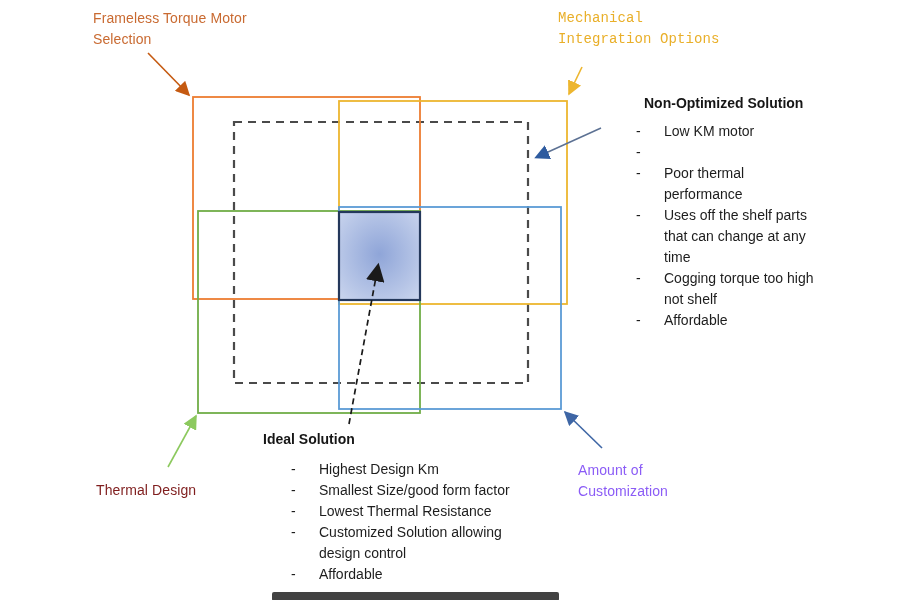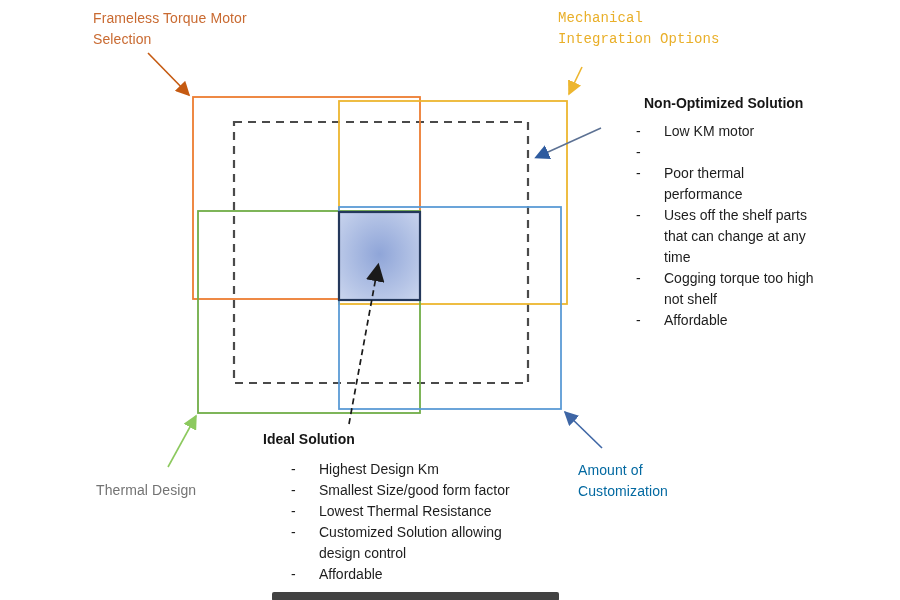--- a/index.html
+++ b/index.html
@@ -85,22 +85,22 @@
     <line x1="148" y1="53" x2="189" y2="95" stroke-width="1.6" marker-end="url(#m-orange)" stroke="#C55A11"></line>
     <line x1="582" y1="67" x2="569" y2="94" stroke-width="1.6" marker-end="url(#m-gold)" stroke="#EDB62F"></line>
     <line x1="168" y1="467" x2="196" y2="416" stroke-width="1.6" marker-end="url(#m-green)" stroke="#8CC95E"></line>
     <line x1="602" y1="448" x2="565" y2="412" stroke-width="1.6" marker-end="url(#m-blue)" stroke="#3E66A5"></line>
     <line x1="601" y1="128" x2="537" y2="157" stroke-width="1.5" marker-end="url(#m-navy)" stroke="#5C7193"></line>
     <line x1="349" y1="424" x2="378" y2="266" stroke-width="1.7" stroke-dasharray="6 4" marker-end="url(#m-black)" stroke="#1A1A1A"></line>
   </svg>
 
   <div class="lbl lbl-frameless" style="color:#C96A31;">Frameless Torque Motor Selection</div>
   <div class="lbl lbl-mechanical" style="color:#E9AF29;font-family:Liberation Mono, monospace;">Mechanical Integration Options</div>
-  <div class="lbl lbl-thermal" style="color:#737373;">Thermal Design</div>
-  <div class="lbl lbl-custom" style="color:#0369a1;">Amount of Customization</div>
+  <div class="lbl lbl-thermal" style="color:#7f1d1d;">Thermal Design</div>
+  <div class="lbl lbl-custom" style="color:#8b5cf6;">Amount of Customization</div>
 
   <div class="blk-title nonopt-title">Non-Optimized Solution</div>
   <div class="dash-list nonopt-list">
       <div class="li">
       <span class="dash">-</span>
       <span class="txt">Low KM motor</span>
     </div>
       <div class="li">
       <span class="dash">-</span>
     </div>

